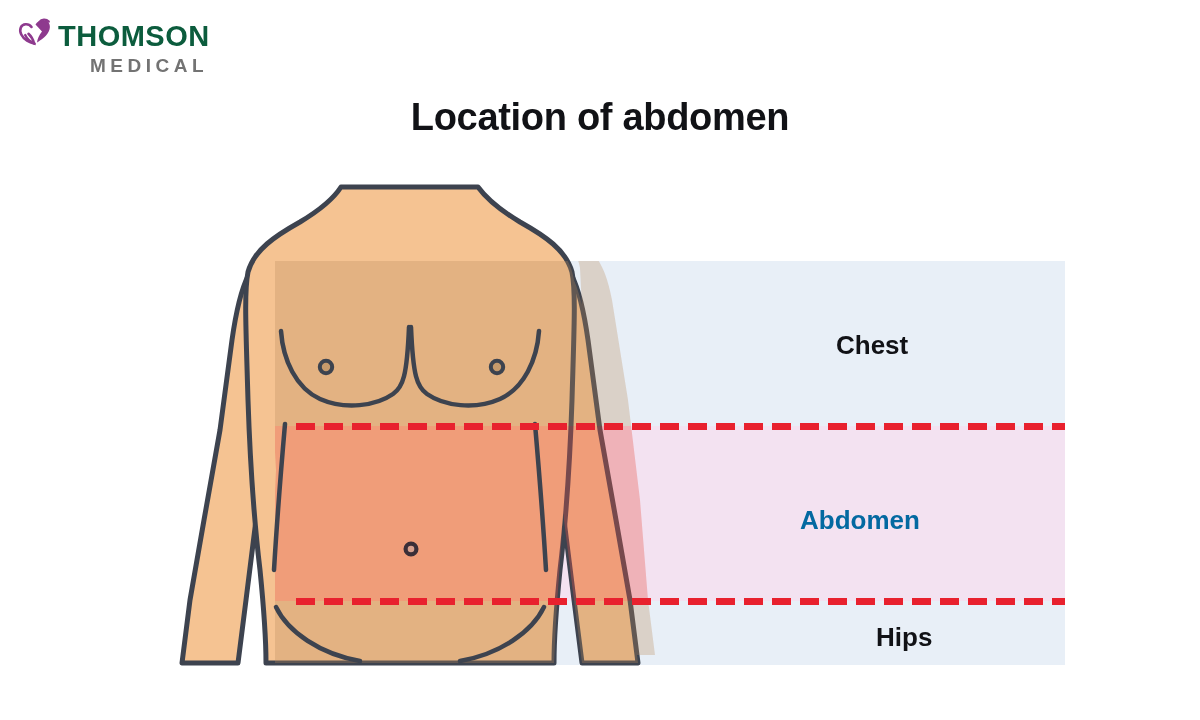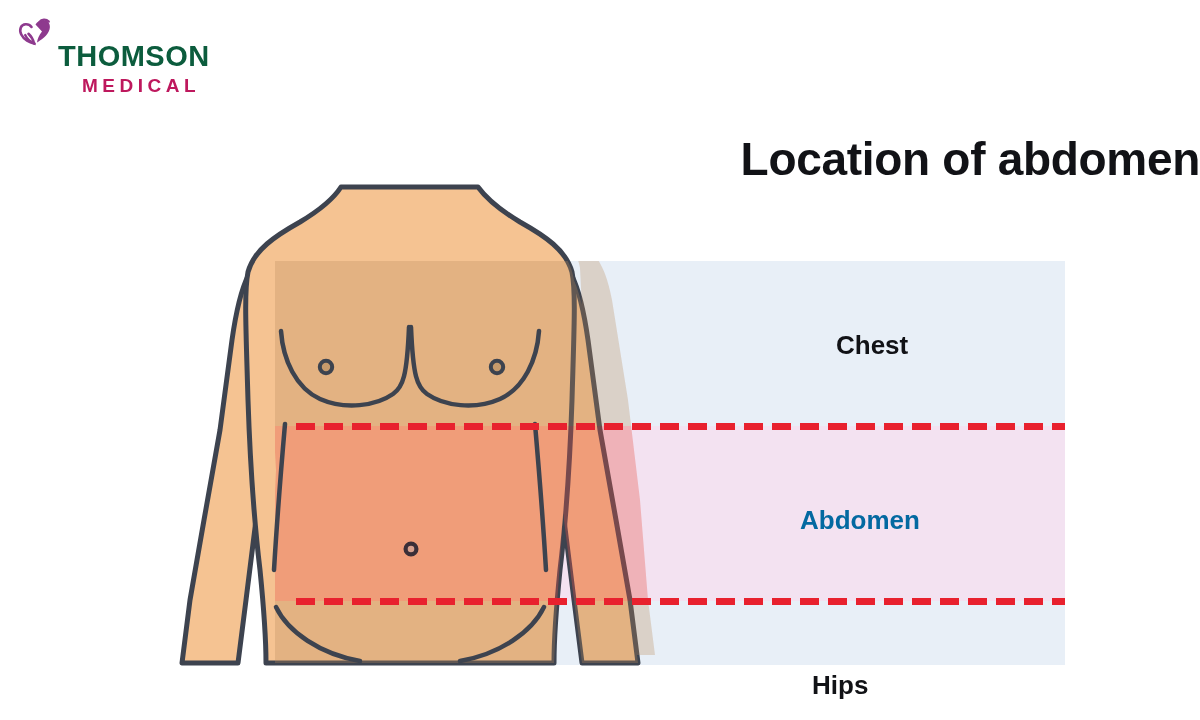--- a/index.html
+++ b/index.html
@@ -12,53 +12,51 @@
   }
 
   
   #logo { position:absolute; left:18px; top:18px; width:230px; height:70px; }
   #logo-mark { position:absolute; left:0; top:0; width:38px; height:34px; }
   #logo-wordmark { position:absolute; left:40px; top:4px; }
   .logo-line1 {
     font-size:29px; font-weight:bold; color:#0C5C3D;
     letter-spacing:0.5px; line-height:1.0;
     font-family:"Liberation Sans", sans-serif;
-    margin-top:20px;
   }
   .logo-line2 {
-    font-size:19px; font-weight:bold; color:#be185d;
+    font-size:19px; font-weight:bold; color:#737373;
     letter-spacing:4.5px; line-height:1.0;
-    margin-top:5px; margin-left:24px;
+    margin-top:5px; margin-left:32px;
     font-family:"Liberation Sans", sans-serif;
   }
 
   
   #page-title {
     position:absolute; left:0; top:96px; width:1200px;
-    text-align:right;
-    font-size:46px; font-weight:bold; color:#111216;
+    text-align:center;
+    font-size:38px; font-weight:bold; color:#111216;
     letter-spacing:-0.3px;
     font-family:"Liberation Sans", sans-serif;
-    margin-top:36px;
   }
 
   
   #stage { position:absolute; left:0; top:0; width:1112px; height:720px; }
   #figure-svg { position:absolute; left:0; top:0; }
 
   
   .region-label {
     position:absolute;
     font-size:26px; font-weight:bold;
     font-family:"Liberation Sans", sans-serif;
     white-space:nowrap;
   }
   #label-chest   { left:836px; top:330px; color:#111216; }
   #label-abdomen { left:800px; top:505px; color:#0369a1; }
-  #label-hips    { left:812px; top:622px; color:#111216;margin-top:48px; }
+  #label-hips    { left:876px; top:622px; color:#111216; }
 </style>
 </head>
 <body>
 
 <div id="logo">
   <div id="logo-mark">
     <svg width="38" height="34" viewBox="0 0 38 34" xmlns="http://www.w3.org/2000/svg">
       <path d="M17.5 6.5 C20.5 1.5 27.5 0.5 30.5 4.5 C33.5 8.5 31.5 15 26 19.5 C23 22 20.5 23.5 19 24.5 C19.5 21 21 17 24 13.5" fill="#8E3A8E"></path>
       <path d="M13.5 9 C10.5 5 4.5 5.5 2.8 9.5 C1.0 13.8 3.8 19.5 9 22.5 C12 24.2 14.5 25 16 25.4 C15.2 22 13.5 18.5 10.5 15.8" fill="none" stroke="#8E3A8E" stroke-width="2.6" stroke-linecap="round"></path>
       <path d="M16.6 25.6 C13.0 24.2 9.0 21.0 7.2 17.0" fill="none" stroke="#8E3A8E" stroke-width="2.4" stroke-linecap="round"></path>

